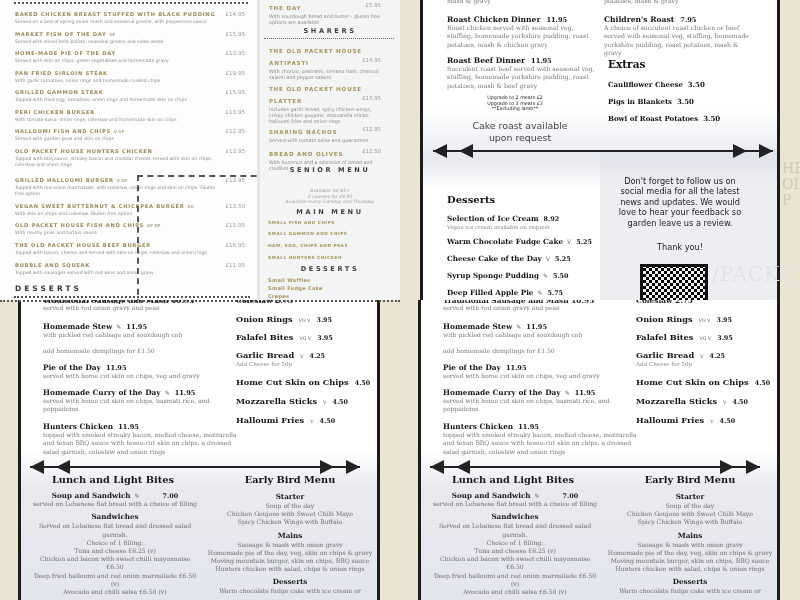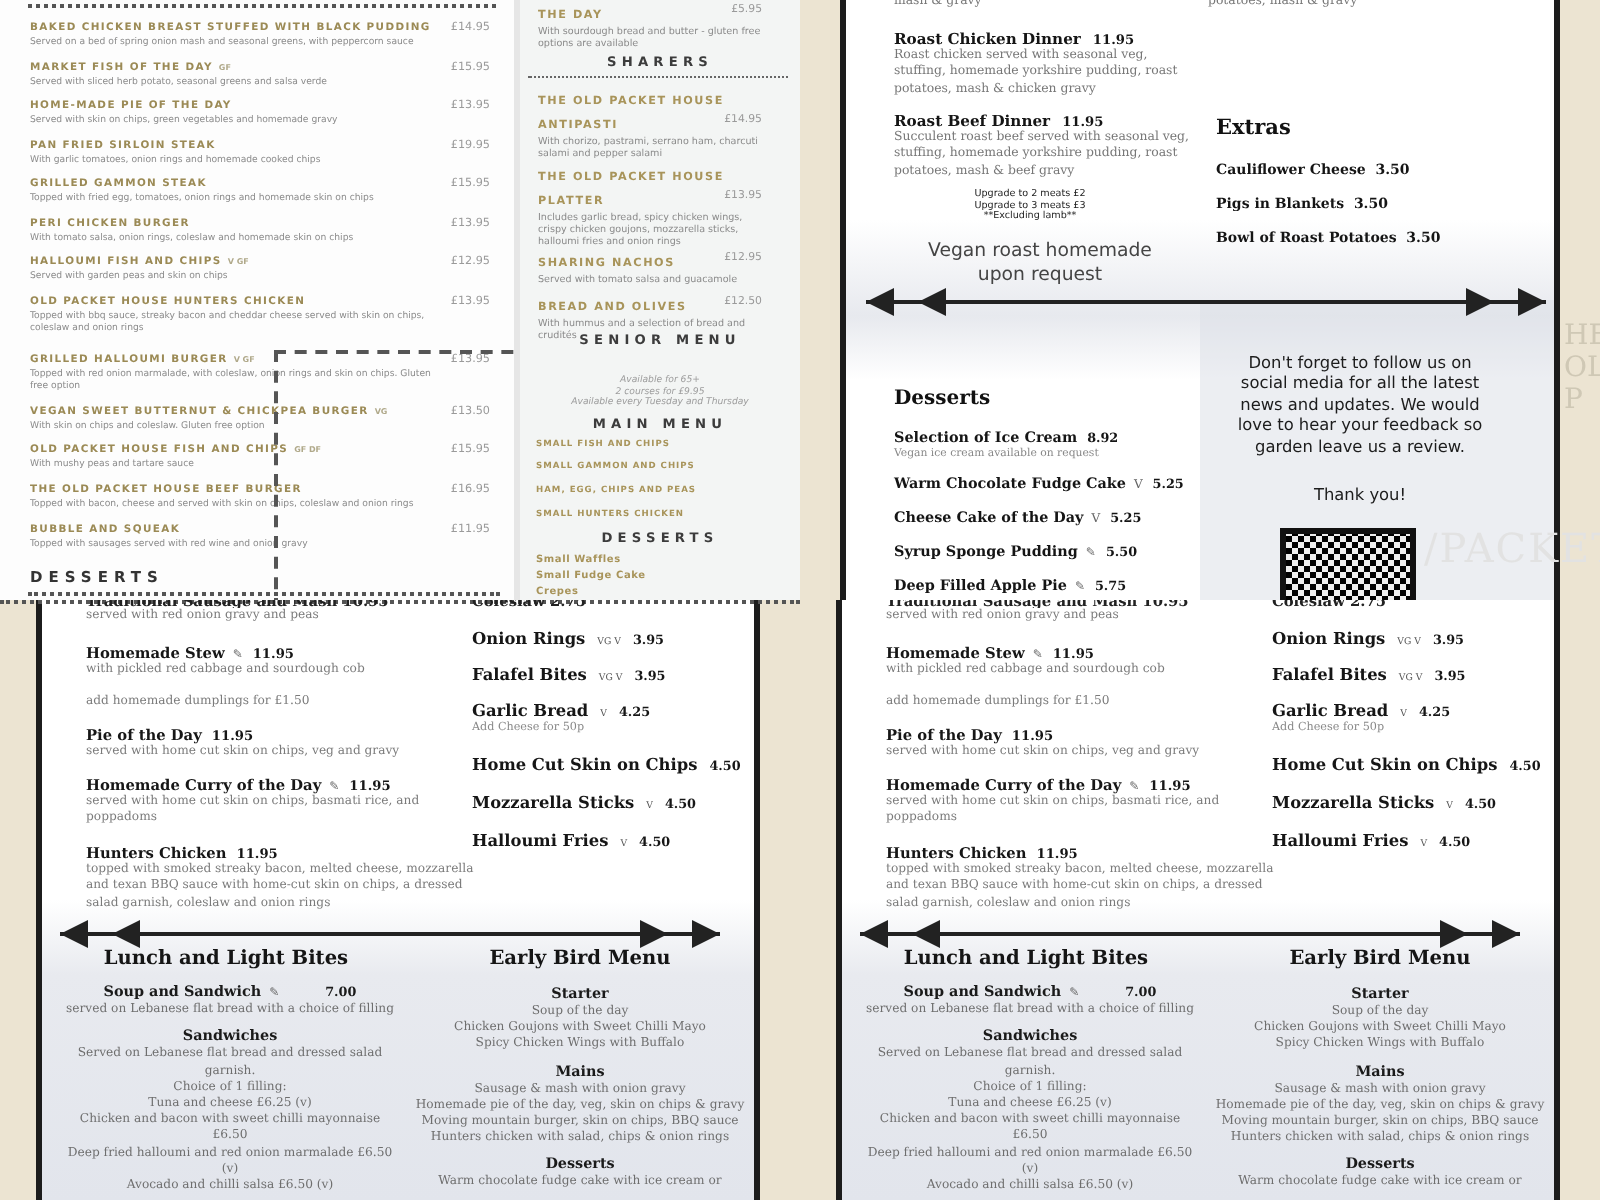--- a/index.html
+++ b/index.html
@@ -241,25 +241,29 @@
   <div class="block" style="left:47px;top:56px;width:150px">
     <div class="ctitle"><span>Roast Beef Dinner</span><span class="cprice">11.95</span></div>
     <div class="cdesc">Succulent roast beef served with seasonal veg, stuffing, homemade yorkshire pudding, roast potatoes, mash &amp; beef gravy</div>
   </div>
   <div class="upgrade" style="left:80px;top:95px;width:70px">
     <div>Upgrade to 2 meats £2</div>
     <div>Upgrade to 3 meats £3</div>
     <div>**Excluding lamb**</div>
   </div>
   <div class="vegan">
-    <div>Vegan roast homemade</div>
+    <div>Cake roast available</div>
     <div>upon request</div>
   </div>
 
   <div class="block cdesc" style="left:204px;top:-3px">potatoes, mash &amp; gravy</div>
+  <div class="block" style="left:204px;top:15px;width:150px">
+    <div class="ctitle"><span>Children's Roast</span><span class="cprice">7.95</span></div>
+    <div class="cdesc">A choice of succulent roast chicken or beef served with seasonal veg, stuffing, homemade yorkshire pudding, roast potatoes, mash &amp; gravy</div>
+  </div>
   <div class="extras-h">Extras</div>
   <div class="extra-item" style="top:80px"><span>Cauliflower Cheese</span>&nbsp;&nbsp;<span>3.50</span></div>
   <div class="extra-item" style="top:97px"><span>Pigs in Blankets</span>&nbsp;&nbsp;<span>3.50</span></div>
   <div class="extra-item" style="top:114px"><span>Bowl of Roast Potatoes</span>&nbsp;&nbsp;<span>3.50</span></div>
 
   <div class="arrow-row" style="left:33px;top:144px;width:340px">
     <div class="shaft"></div>
     <div class="fl left" style="left:0"></div>
     <div class="fl left" style="left:26px"></div>
     <div class="fl right" style="right:26px"></div>

